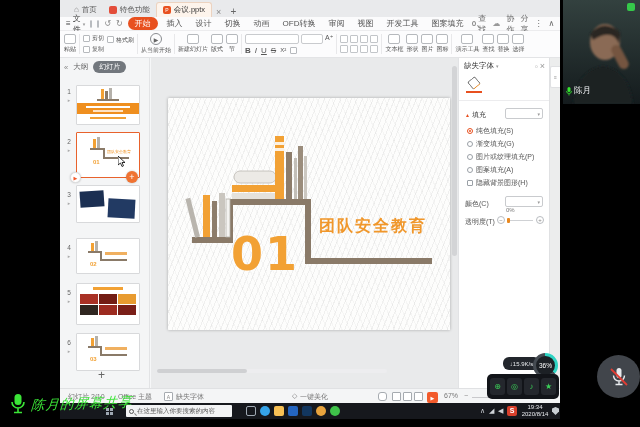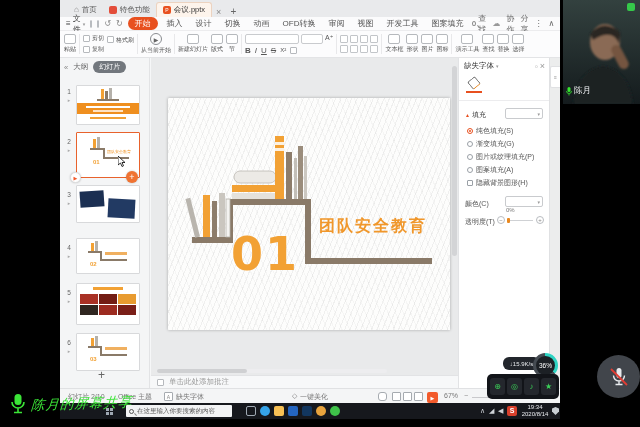--- a/index.html
+++ b/index.html
@@ -424,24 +424,20 @@
             <rect x="136" y="58" width="3" height="43" fill="#ccc8c1"></rect>
           </g>
           <text x="97" y="172" text-anchor="middle" font-size="46" font-weight="bold" fill="#f2a134" font-family="DejaVu Sans, sans-serif" letter-spacing="2">01</text>
           <text x="205" y="133" text-anchor="middle" font-size="16" font-weight="600" fill="#f0972b" font-family="DejaVu Sans, sans-serif" letter-spacing="2">团队安全教育</text>
         </svg>
       </div>
       <div class="vscroll"></div>
       <div class="hscroll">
           <div class="hthumb"></div>
         </div>
-      <div class="notesbar">
-        <span class="ics"></span>
-        <span>单击此处添加批注</span>
-      </div>
     </div>
 
     <div class="props">
       <div class="p-head">
         <span>缺失字体</span>
         <span style="font-size:5px;color:#999">▾</span>
         <span style="margin-left:auto;color:#999">▫</span>
         <span style="color:#999;font-size:9px">×</span>
       </div>
       <div class="p-tab">

